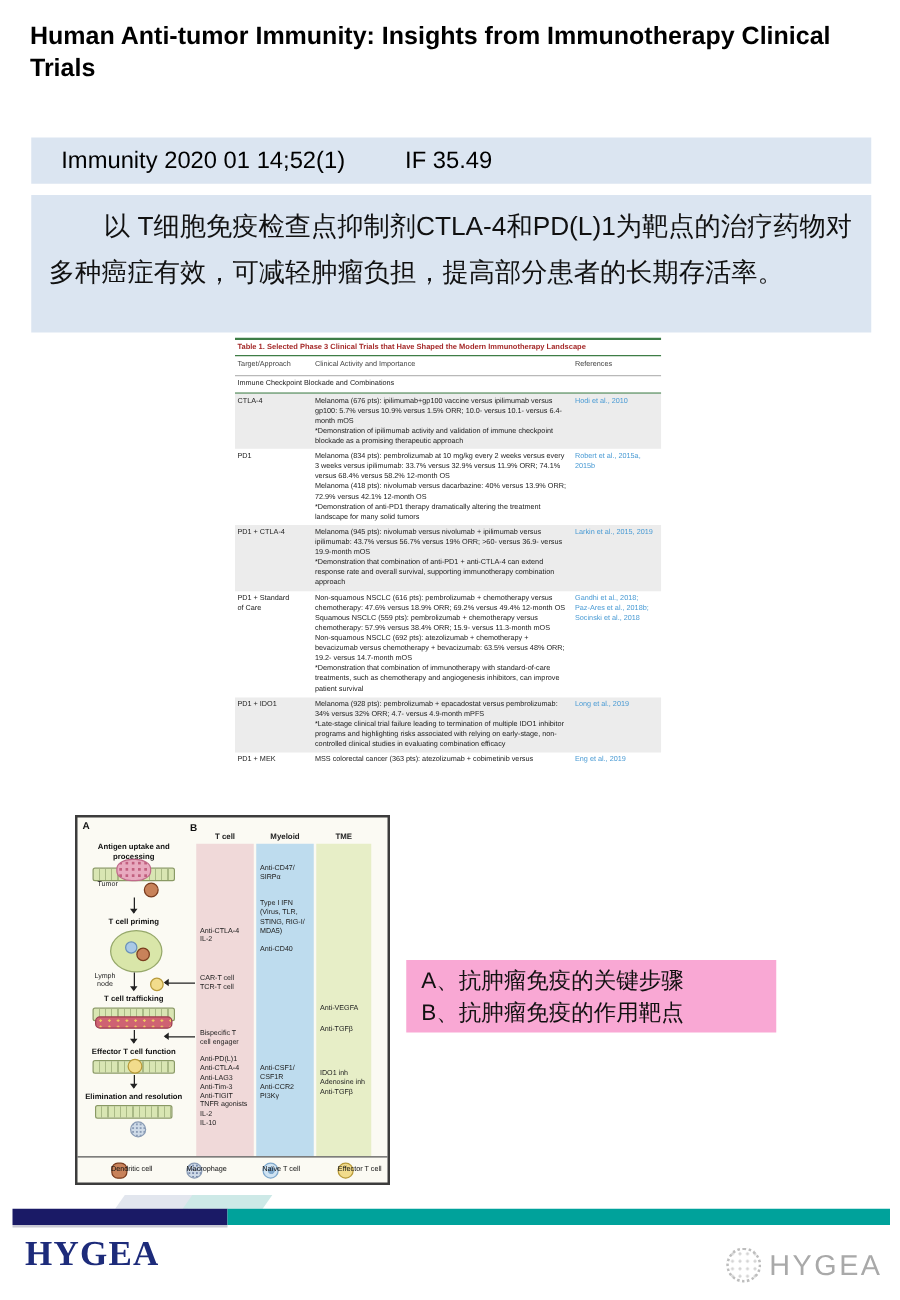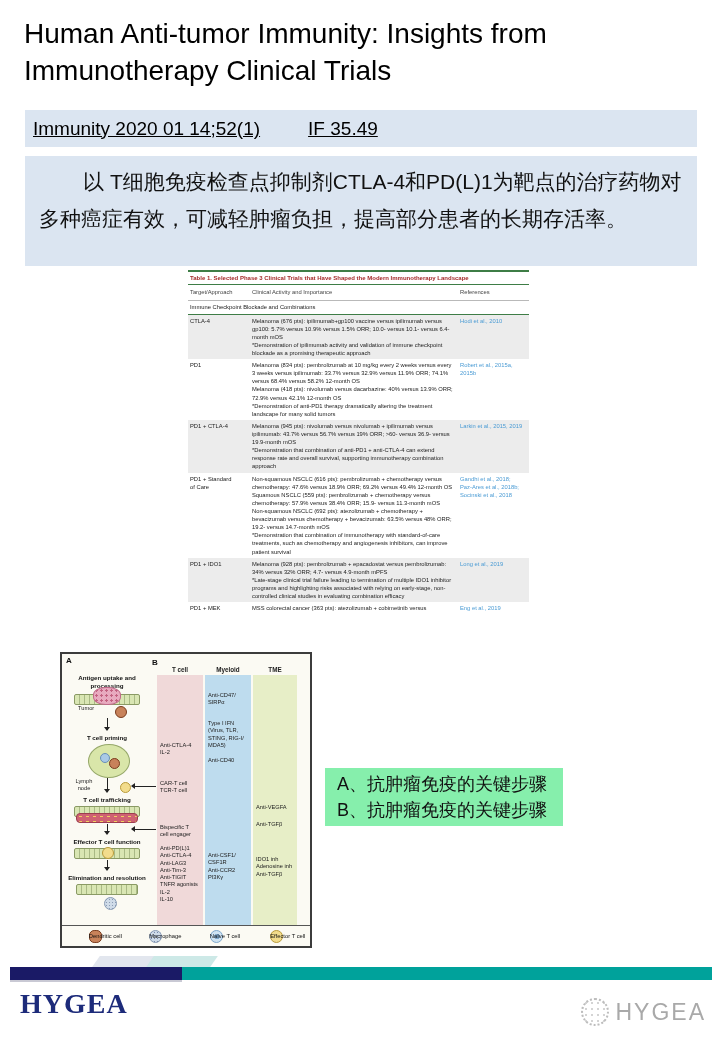--- a/index.html
+++ b/index.html
@@ -1,23 +1,23 @@
 <!DOCTYPE html>
 <html><head>
 <meta charset="utf-8">
 <style>
   html,body{margin:0;padding:0;background:#fff;}
   .slide{position:relative;width:720px;height:1040px;background:#ffffff;overflow:hidden;
          font-family:"Liberation Sans",sans-serif;color:#000;}
   .abs{position:absolute;}
 
   
-  .title{left:24px;top:16px;width:648px;font-size:28px;font-weight:400;line-height:1.32;color:#000;}
+  .title{left:24px;top:16px;width:648px;font-size:20px;font-weight:700;line-height:1.32;color:#000;}
   .cite-bar{left:25px;top:110px;width:672px;height:37px;background:#dbe5f1;
-            display:flex;align-items:center;padding-left:8px;box-sizing:border-box;font-size:19px;text-decoration:underline;}
+            display:flex;align-items:center;padding-left:24px;box-sizing:border-box;font-size:19px;}
   .cite-if{margin-left:48px;}
   .summary{left:25px;top:156px;width:672px;height:110px;background:#dbe5f1;box-sizing:border-box;
            padding:7px 14px;font-size:21px;line-height:37px;text-indent:2.1em;color:#111;}
 
   
   .table-wrap{left:188px;top:270px;width:341px;height:341px;background:#fff;overflow:hidden;
               font-size:5.8px;line-height:1.4;color:#222;}
   .tbl-title{border-top:2px solid #3e7d46;border-bottom:1.5px solid #3e7d46;
              color:#a52a2a;font-weight:700;font-size:6px;padding:2px 2px;}
   .tbl-row{display:grid;grid-template-columns:62px 208px 1fr;}
@@ -66,21 +66,21 @@
               align-items:center;justify-content:space-around;padding:0 3px;position:absolute;}
   .fig-legend .litem{position:static;display:flex;align-items:center;gap:3px;font-size:5.8px;color:#111;}
   .fig-legend .licon{position:static;flex:none;}
   .ic-dc{width:11px;height:11px;background:#c8825a;border:1.5px solid #7a3c1e;border-radius:40%;}
   .ic-mp{width:11px;height:11px;background:#cfdbe8;border:1px solid #8a9cb5;border-radius:50%;
          background-image:radial-gradient(#7788aa 0.8px,transparent 1px);background-size:3px 3px;}
   .ic-nt{width:11px;height:11px;background:#cfe3f2;border:1px solid #7fa8cc;border-radius:50%;
          background-image:radial-gradient(circle at 55% 50%,#7fa8cc 2.5px,transparent 3px);}
   .ic-et{width:11px;height:11px;background:#f2dc8c;border:1px solid #b89a3a;border-radius:50%;}
 
-  .note-box{left:325px;top:768px;width:238px;height:58px;background:#86efac;box-sizing:border-box;
+  .note-box{left:325px;top:768px;width:296px;height:58px;background:#f9a8d4;box-sizing:border-box;
             padding:3px 12px;font-size:18px;line-height:26px;color:#111;}
 
   
   .deco1{left:96px;top:956px;width:58px;height:11px;background:#e2e6ee;transform:skewX(-35deg);}
   .deco2{left:150px;top:956px;width:64px;height:11px;background:#cde9e7;transform:skewX(-35deg);}
   .bar-navy{left:10px;top:967px;width:172px;height:13px;background:#1a1a66;}
   .bar-teal{left:182px;top:967px;width:530px;height:13px;background:#00a29b;}
   .navy-underline{left:10px;top:980px;width:172px;height:2px;background:#c9c9d4;}
   .logo-left{left:20px;top:988px;font-family:"Liberation Serif",serif;font-weight:700;
              font-size:28px;letter-spacing:1px;color:#1d2b7a;}
@@ -247,21 +247,21 @@
       </div>
       <div class="litem">
         <span class="licon ic-et"></span>
         <span>Effector T cell</span>
       </div>
     </div>
   </div>
 
   <div class="abs note-box">
     <div>A、抗肿瘤免疫的关键步骤</div>
-    <div>B、抗肿瘤免疫的关键步骤</div>
+    <div>B、抗肿瘤免疫的作用靶点</div>
   </div>
 
   <div class="abs deco1"></div>
   <div class="abs deco2"></div>
   <div class="abs bar-navy"></div>
   <div class="abs bar-teal"></div>
   <div class="abs navy-underline"></div>
   <div class="abs logo-left">HYGEA</div>
   <div class="abs logo-right">
     <span class="emblem"></span>

